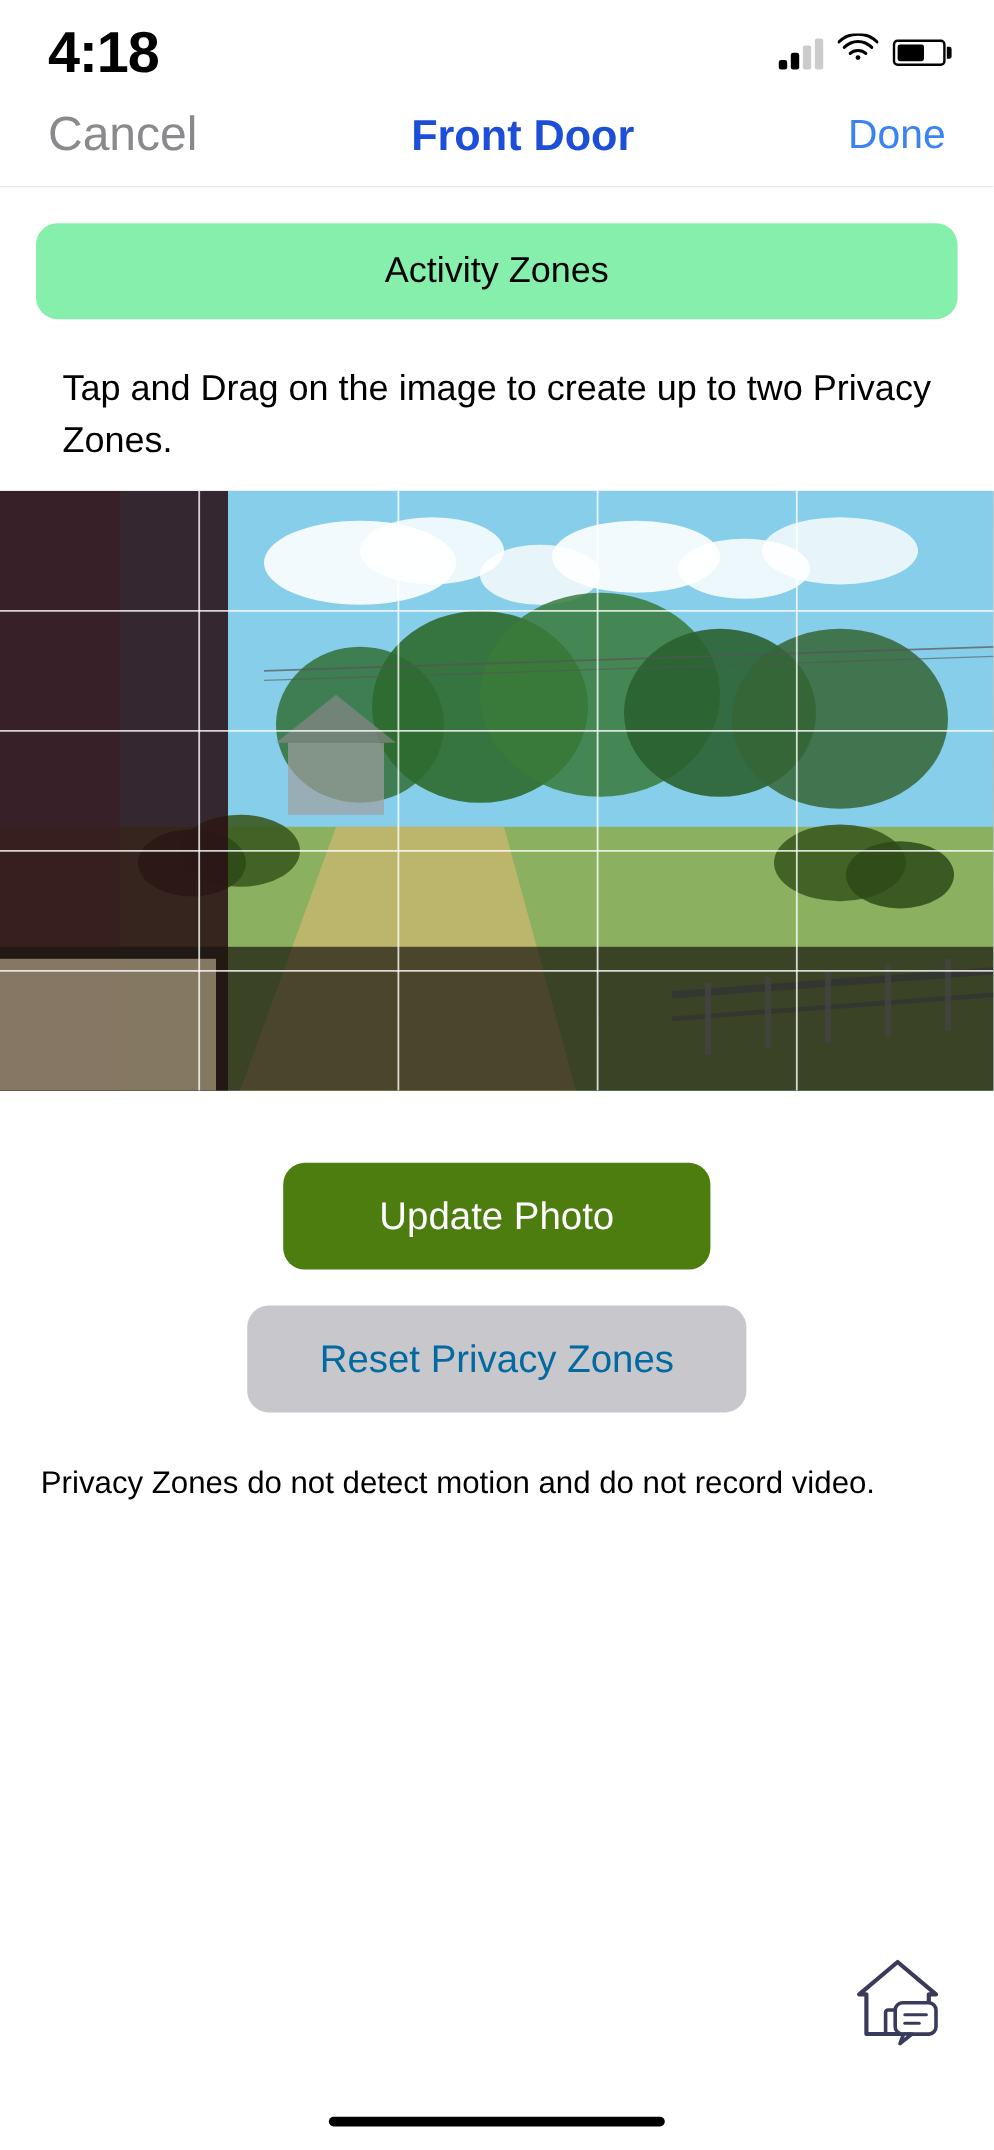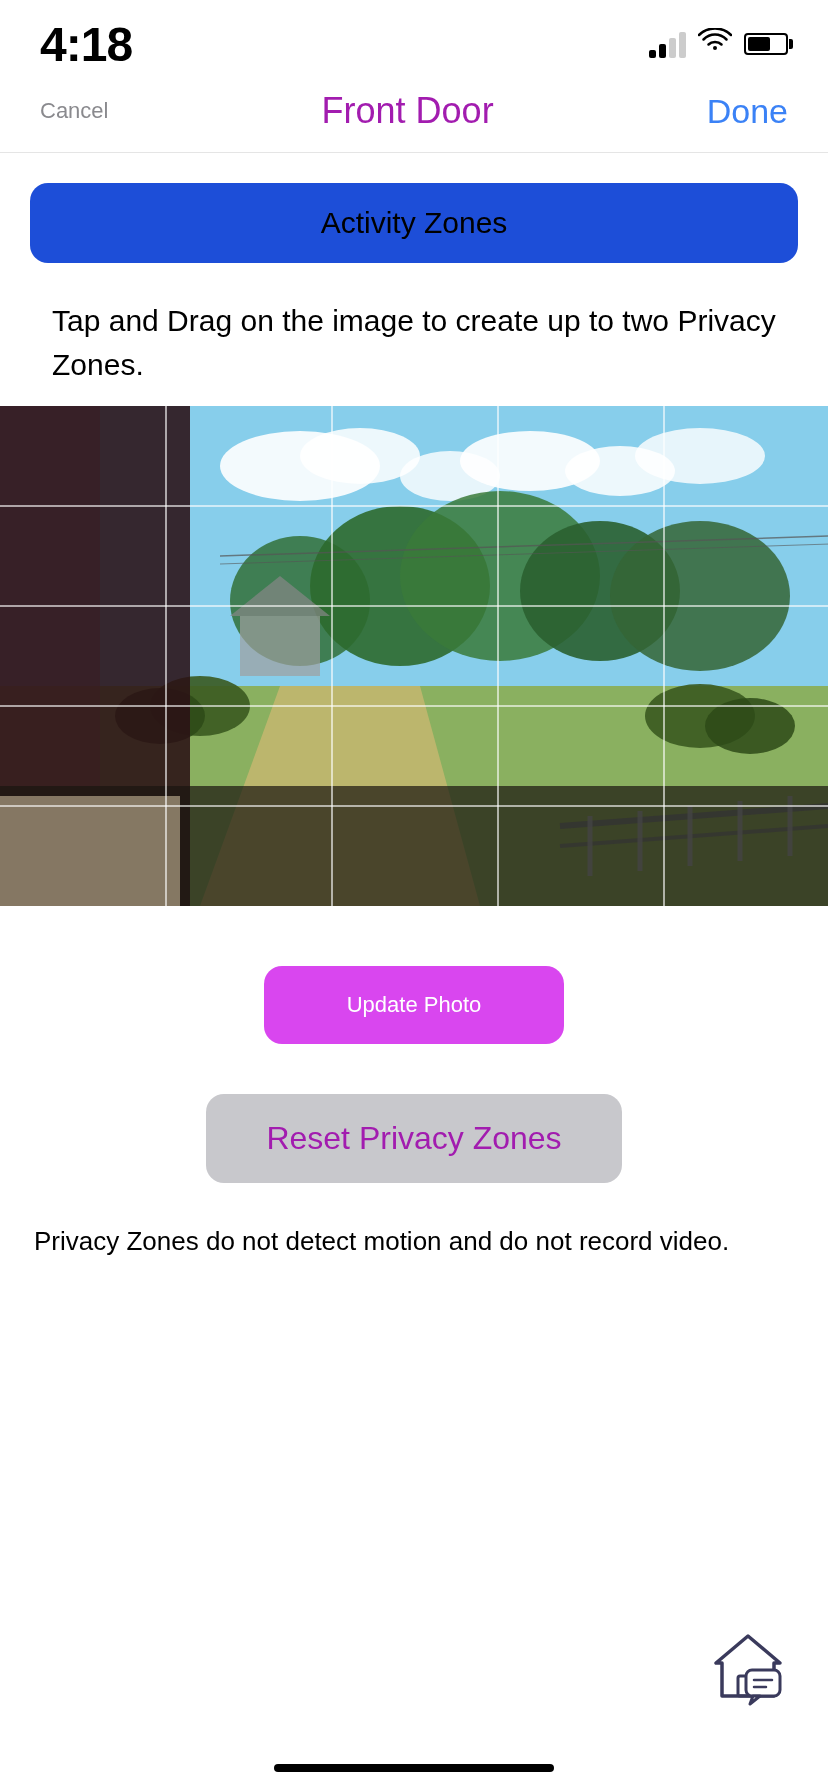--- a/index.html
+++ b/index.html
@@ -89,47 +89,47 @@
     
     .nav-bar {
       display: flex;
       justify-content: space-between;
       align-items: center;
       padding: 10px 40px 20px 40px;
       border-bottom: 1px solid #e5e5e5;
     }
 
     .nav-cancel {
-      font-size: 22px;
+      font-size: 40px;
       color: #8a8a8e;
       font-weight: 400;
       cursor: pointer;
     }
 
     .nav-title {
       font-size: 36px;
-      font-weight: 400;
-      color: #a21caf;
+      font-weight: 700;
+      color: #1d4ed8;
     }
 
     .nav-done {
       font-size: 34px;
       color: #3b82f6;
       font-weight: 400;
       cursor: pointer;
     }
 
     
     .segmented-control-container {
       padding: 30px 30px 20px 30px;
     }
 
     .segmented-control {
       display: flex;
-      background: #1d4ed8;
+      background: #86efac;
       border-radius: 18px;
       padding: 5px;
       height: 80px;
     }
 
     .segment {
       flex: 1;
       display: flex;
       align-items: center;
       justify-content: center;
@@ -214,44 +214,43 @@
     
     .buttons-container {
       display: flex;
       flex-direction: column;
       align-items: center;
       gap: 30px;
       padding: 60px 40px 30px 40px;
     }
 
     .btn-update-photo {
-      background: #d946ef;
+      background: #4d7c0f;
       color: #fff;
       border: none;
       border-radius: 18px;
       padding: 26px 80px;
-      font-size: 22px;
+      font-size: 32px;
       font-weight: 500;
       cursor: pointer;
       min-width: 300px;
       text-align: center;
     }
 
     .btn-reset-zones {
       background: #c8c8cc;
-      color: #a21caf;
+      color: #0369a1;
       border: none;
       border-radius: 18px;
       padding: 26px 60px;
       font-size: 32px;
       font-weight: 400;
       cursor: pointer;
       min-width: 300px;
       text-align: center;
-      margin-top: 20px;
     }
 
     
     .footer-note {
       padding: 10px 34px 40px 34px;
       font-size: 26px;
       color: #000;
       line-height: 1.45;
     }
 

